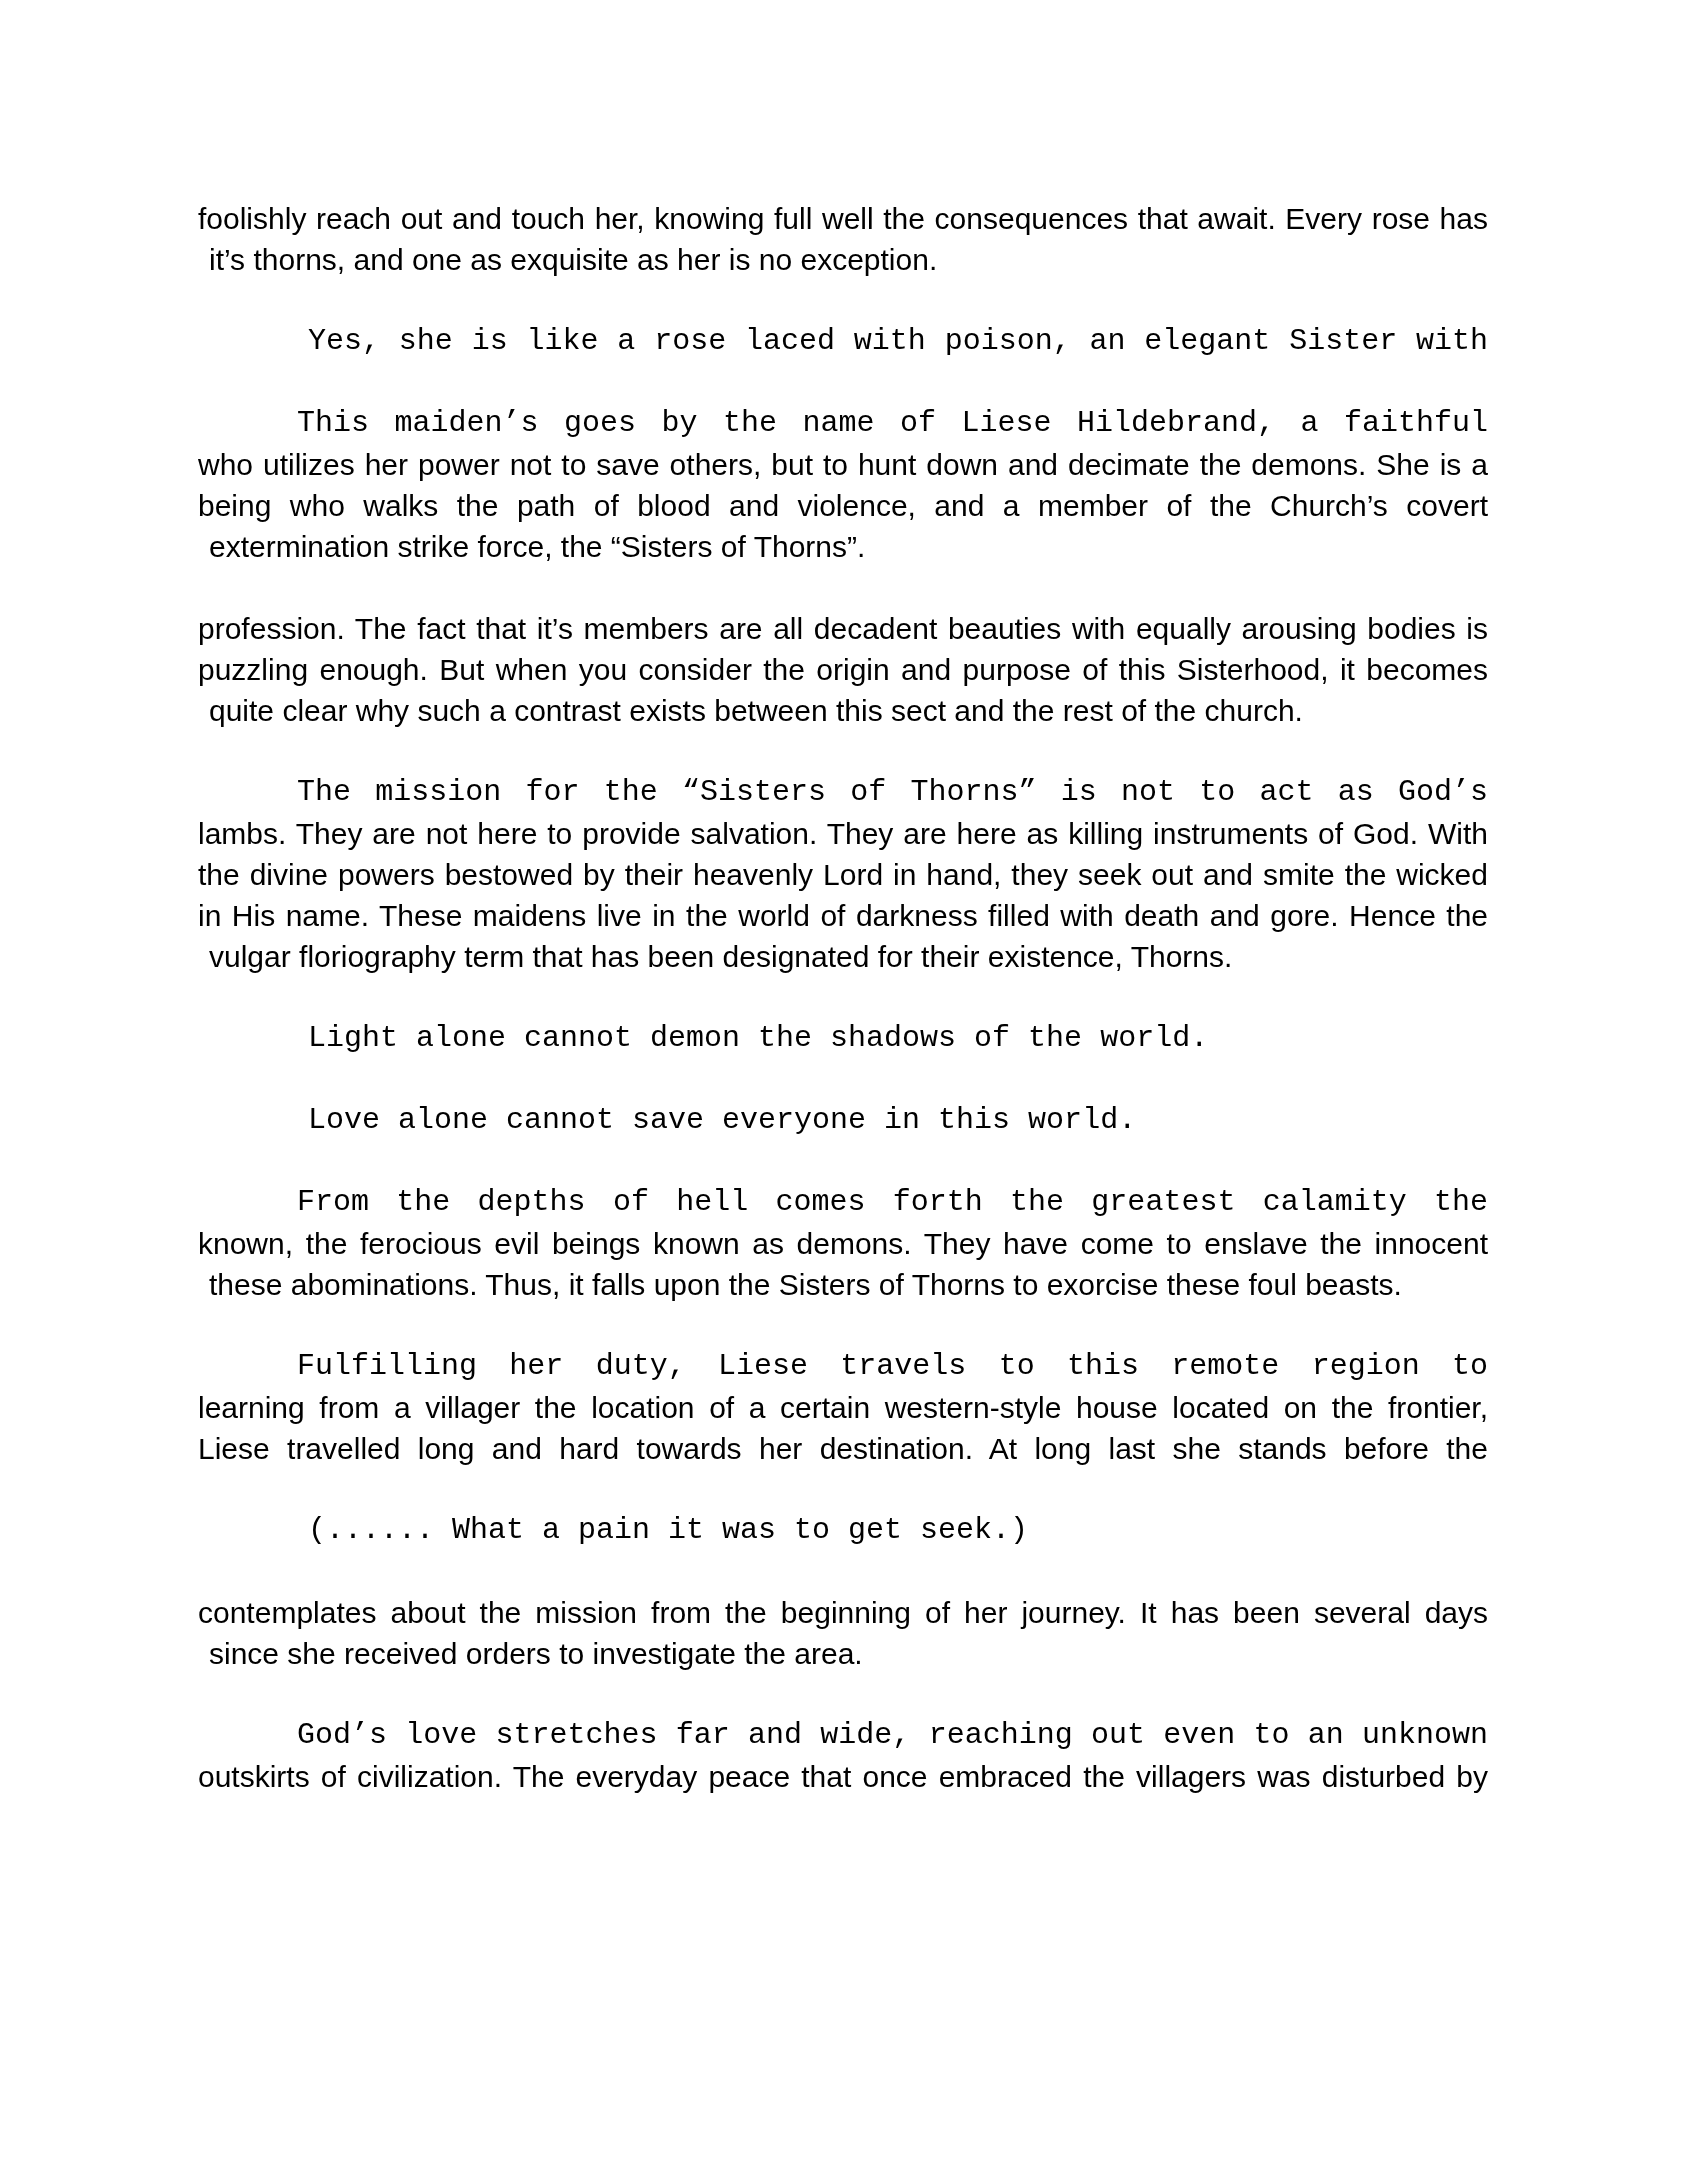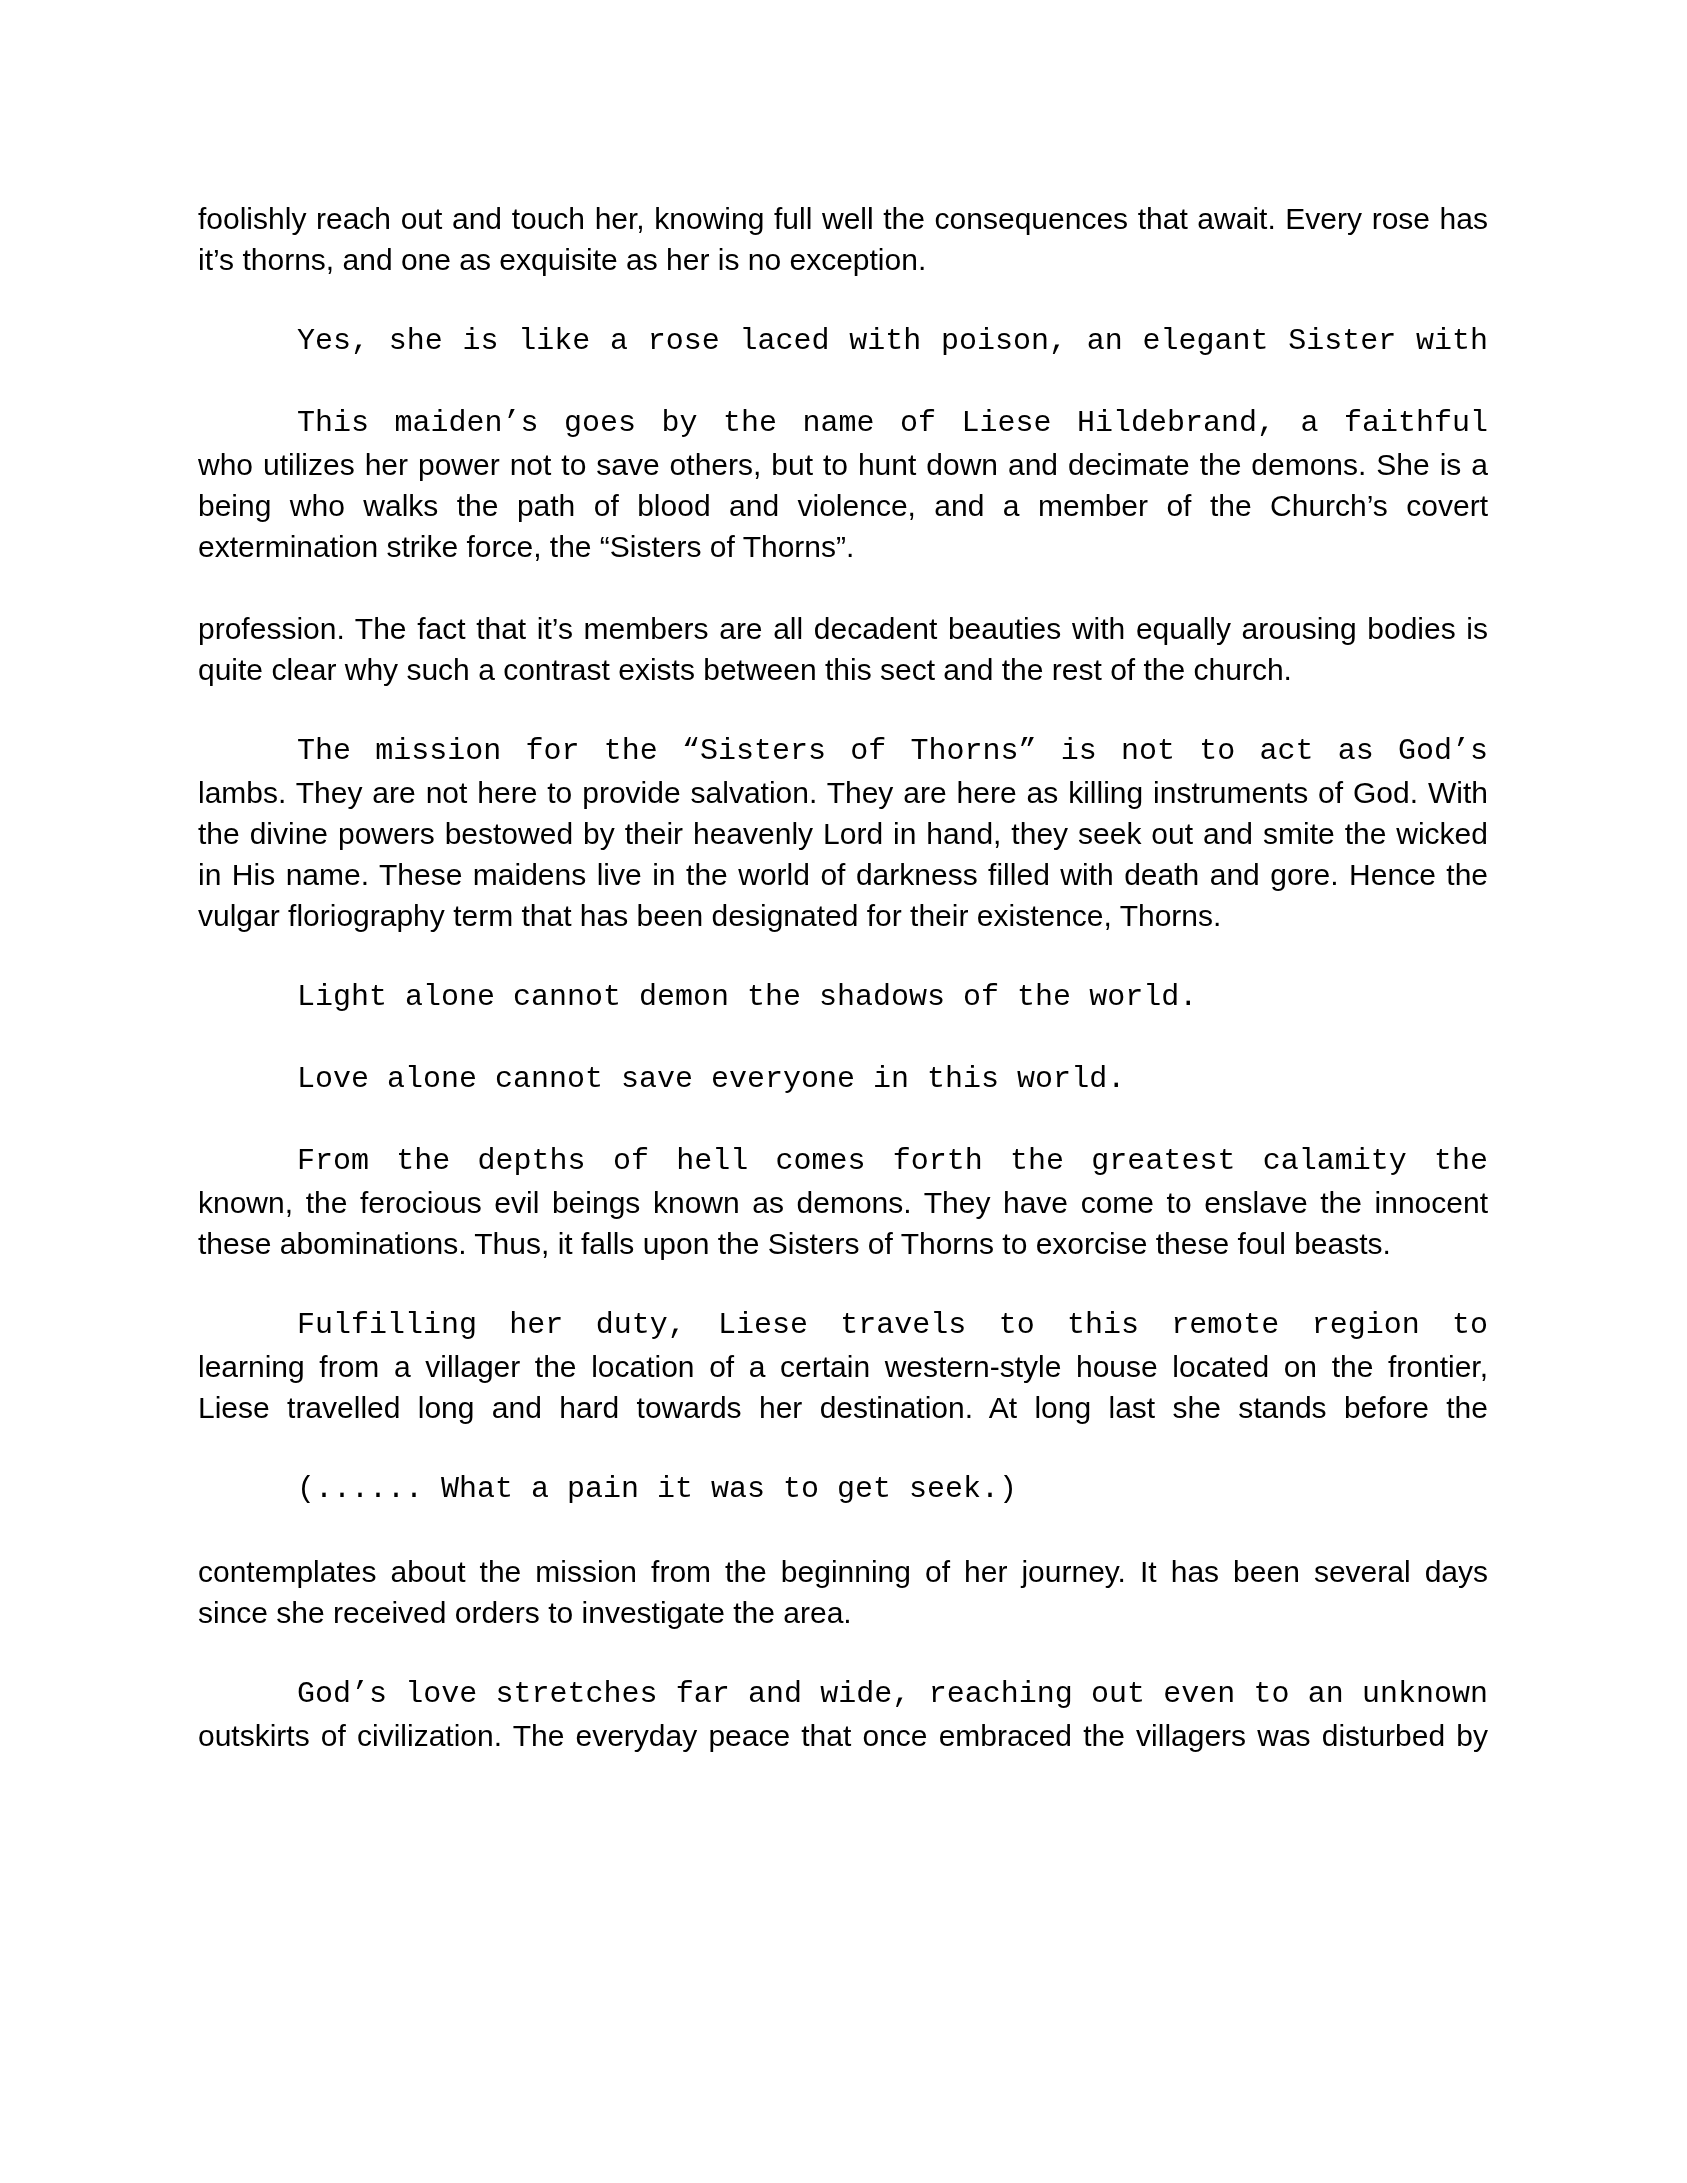--- a/index.html
+++ b/index.html
@@ -31,20 +31,21 @@
   .line {
     display: block;
     height: 41px;
     line-height: 41px;
     text-align: justify;
     text-align-last: justify;
     overflow: hidden;
   }
   .line.last {
     text-align-last: left;
+    margin-left: 11px;
   }
   .para.indent .line.first {
     text-indent: 99px;
     font-family: Liberation Mono, monospace;
   }
 </style>
 </head>
 <body>
 
 <div class="page" style="background: rgb(255, 255, 255); color: rgb(0, 0, 0);">
@@ -57,20 +58,21 @@
         <span class="line first last">Yes, she is like a rose laced with poison, an elegant Sister with razor sharp thorns.</span>
       </p>
       <p class="para indent">
         <span class="line first">This maiden’s goes by the name of Liese Hildebrand, a faithful servant of the church</span>
         <span class="line">who utilizes her power not to save others, but to hunt down and decimate the demons. She is a</span>
         <span class="line">being who walks the path of blood and violence, and a member of the Church’s covert</span>
         <span class="line last">extermination strike force, the “Sisters of Thorns”.</span>
       </p>
       <p class="para indent">
         <span class="line">profession. The fact that it’s members are all decadent beauties with equally arousing bodies is</span>
+        <span class="line">puzzling enough. But when you consider the origin and purpose of this Sisterhood, it becomes</span>
         <span class="line last">quite clear why such a contrast exists between this sect and the rest of the church.</span>
       </p>
       <p class="para indent">
         <span class="line first">The mission for the “Sisters of Thorns” is not to act as God’s messenger to guide his lost</span>
         <span class="line">lambs. They are not here to provide salvation. They are here as killing instruments of God. With</span>
         <span class="line">the divine powers bestowed by their heavenly Lord in hand, they seek out and smite the wicked</span>
         <span class="line">in His name. These maidens live in the world of darkness filled with death and gore. Hence the</span>
         <span class="line last">vulgar floriography term that has been designated for their existence, Thorns.</span>
       </p>
       <p class="para indent">

